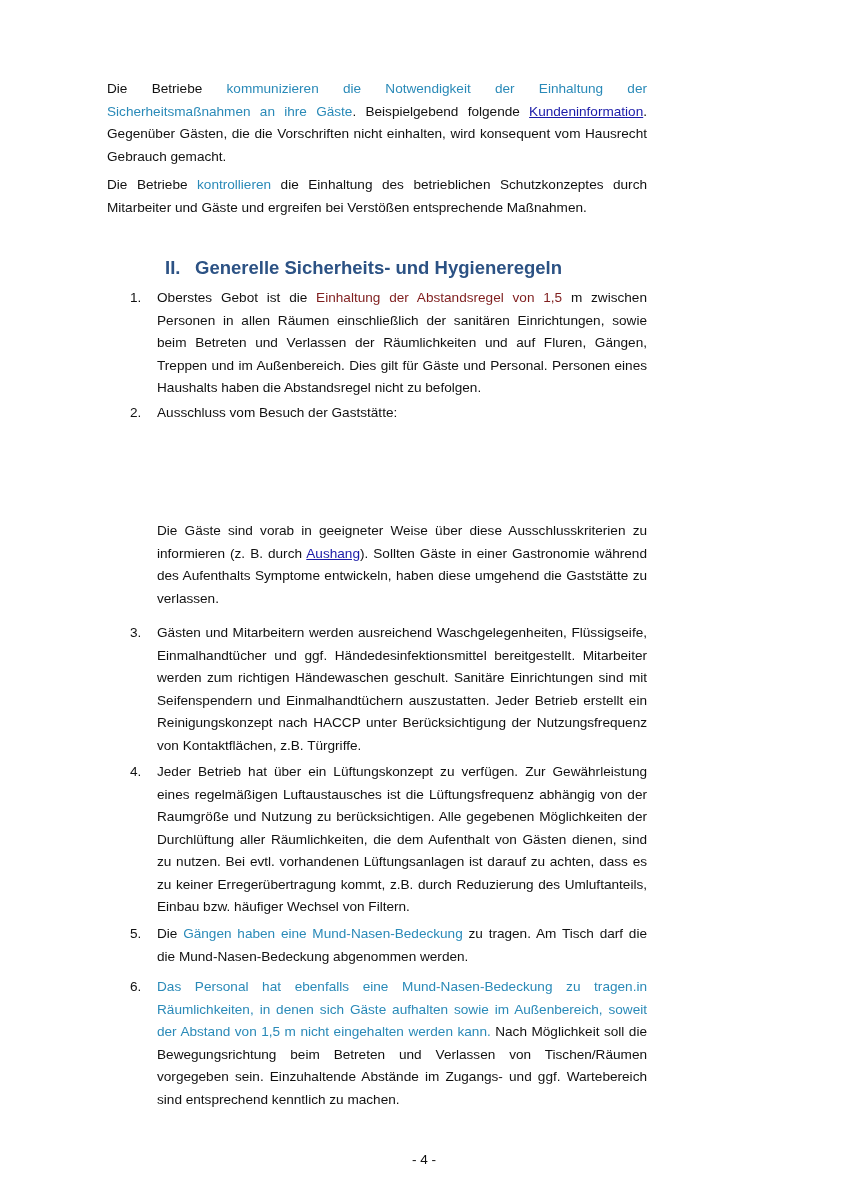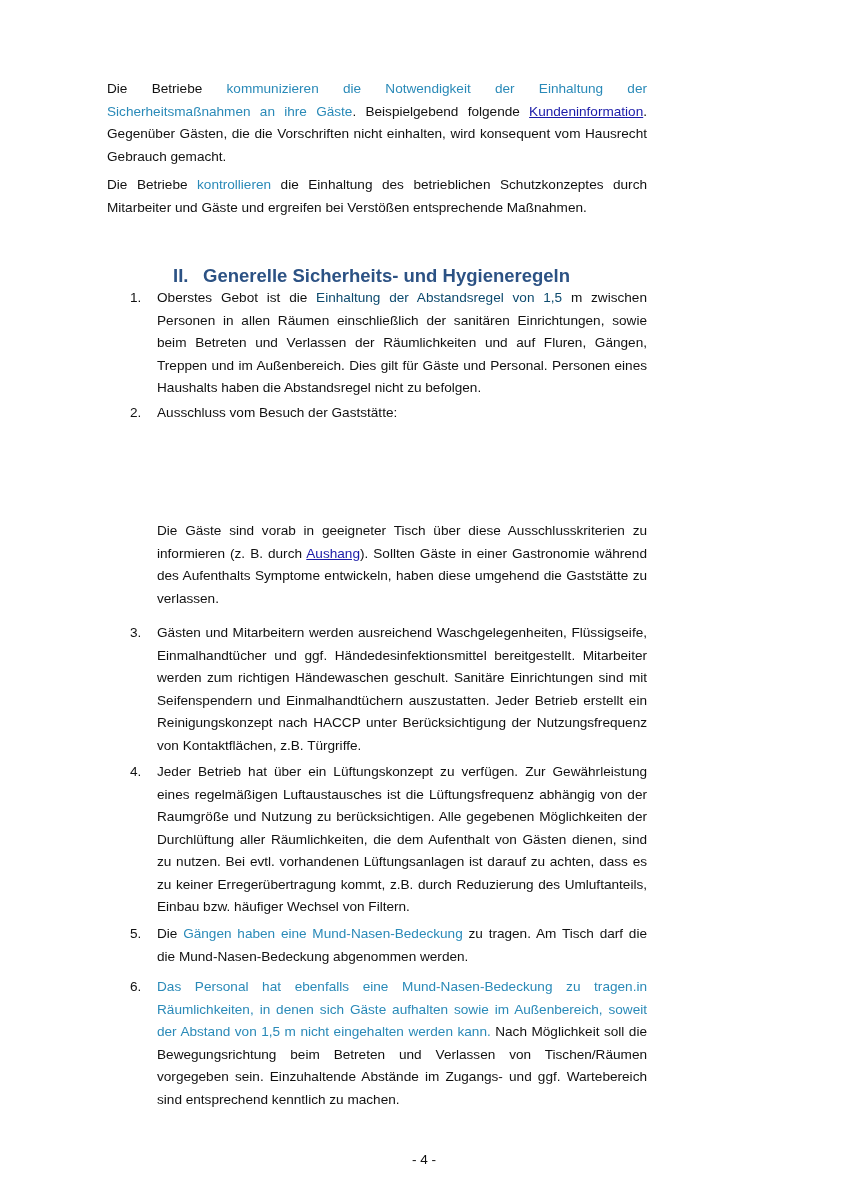--- a/index.html
+++ b/index.html
@@ -1,23 +1,23 @@
 <!DOCTYPE html>
 <html><head>
 <meta charset="utf-8">
 <style>
   html, body { margin: 0; padding: 0; background: #ffffff; }
   body { width: 848px; height: 1200px; position: relative; overflow: hidden;
          font-family: "Liberation Sans", sans-serif; color: #111111; }
   .page { position: absolute; left: 0; top: 0; width: 848px; height: 1200px; background: #ffffff; }
   .p { position: absolute; left: 107px; width: 540px; font-size: 13.6px; line-height: 22.5px; text-align: justify; margin: 0; }
   .hl { color: #2a8ab8; }
-  .hl2 { color: #0c4a6e; }
+  .hl2 { color: #7f1d1d; }
   a.link { color: #1a1aa8; text-decoration: underline; }
-  h2.heading { position: absolute; left: 157px; top: 245px; margin: 16px; font-size: 18.5px; font-weight: bold; color: #2c5284; line-height: 30px; }
+  h2.heading { position: absolute; left: 157px; top: 245px; margin: 8px; font-size: 18.5px; font-weight: bold; color: #2c5284; line-height: 30px; }
   h2.heading .num { display: inline-block; width: 30px; }
   .li { position: absolute; left: 130px; width: 517px; font-size: 13.6px; line-height: 22.5px; margin: 0; }
   .li .n { position: absolute; left: 0; top: 0; width: 26px; }
   .li .t { margin-left: 27px; display: block; text-align: justify; }
   .bul { position: absolute; left: 145px; width: 502px; font-size: 13.6px; line-height: 22.5px; margin: 0; }
   .bul .sq { position: absolute; left: 0; top: 8px; width: 5px; height: 5px; background: #2a8ab8; }
   .bul .t { margin-left: 31px; display: block; text-align: justify; }
   .footer { position: absolute; left: 0; width: 848px; top: 1152px; text-align: center; font-size: 13.6px; }
 </style>
 </head>
@@ -43,21 +43,21 @@
   </div>
 
   <div class="li" style="top:402px;">
     <span class="n">2.</span>
     <span class="t">Ausschluss vom Besuch der Gaststätte:</span>
   </div>
 
 
 
   <p class="p" style="left:157px; width:490px; top:520px;">
-    <span>Die Gäste sind vorab in geeigneter Tisch über diese Ausschlusskriterien zu informieren (z. B. durch </span><a class="link" href="#">Aushang</a><span>). Sollten Gäste in einer Gastronomie während des Aufenthalts Symptome entwickeln, haben diese umgehend die Gaststätte zu verlassen.</span>
+    <span>Die Gäste sind vorab in geeigneter Weise über diese Ausschlusskriterien zu informieren (z. B. durch </span><a class="link" href="#">Aushang</a><span>). Sollten Gäste in einer Gastronomie während des Aufenthalts Symptome entwickeln, haben diese umgehend die Gaststätte zu verlassen.</span>
   </p>
 
   <div class="li" style="top:622px;">
     <span class="n">3.</span>
     <span class="t">Gästen und Mitarbeitern werden ausreichend Waschgelegenheiten, Flüssigseife, Einmalhandtücher und ggf. Händedesinfektionsmittel bereitgestellt. Mitarbeiter werden zum richtigen Händewaschen geschult. Sanitäre Einrichtungen sind mit Seifenspendern und Einmalhandtüchern auszustatten. Jeder Betrieb erstellt ein Reinigungskonzept nach HACCP unter Berücksichtigung der Nutzungsfrequenz von Kontaktflächen, z.B. Türgriffe.</span>
   </div>
 
   <div class="li" style="top:761px;">
     <span class="n">4.</span>
     <span class="t">Jeder Betrieb hat über ein Lüftungskonzept zu verfügen. Zur Gewährleistung eines regelmäßigen Luftaustausches ist die Lüftungsfrequenz abhängig von der Raumgröße und Nutzung zu berücksichtigen. Alle gegebenen Möglichkeiten der Durchlüftung aller Räumlichkeiten, die dem Aufenthalt von Gästen dienen, sind zu nutzen. Bei evtl. vorhandenen Lüftungsanlagen ist darauf zu achten, dass es zu keiner Erregerübertragung kommt, z.B. durch Reduzierung des Umluftanteils, Einbau bzw. häufiger Wechsel von Filtern.</span>

